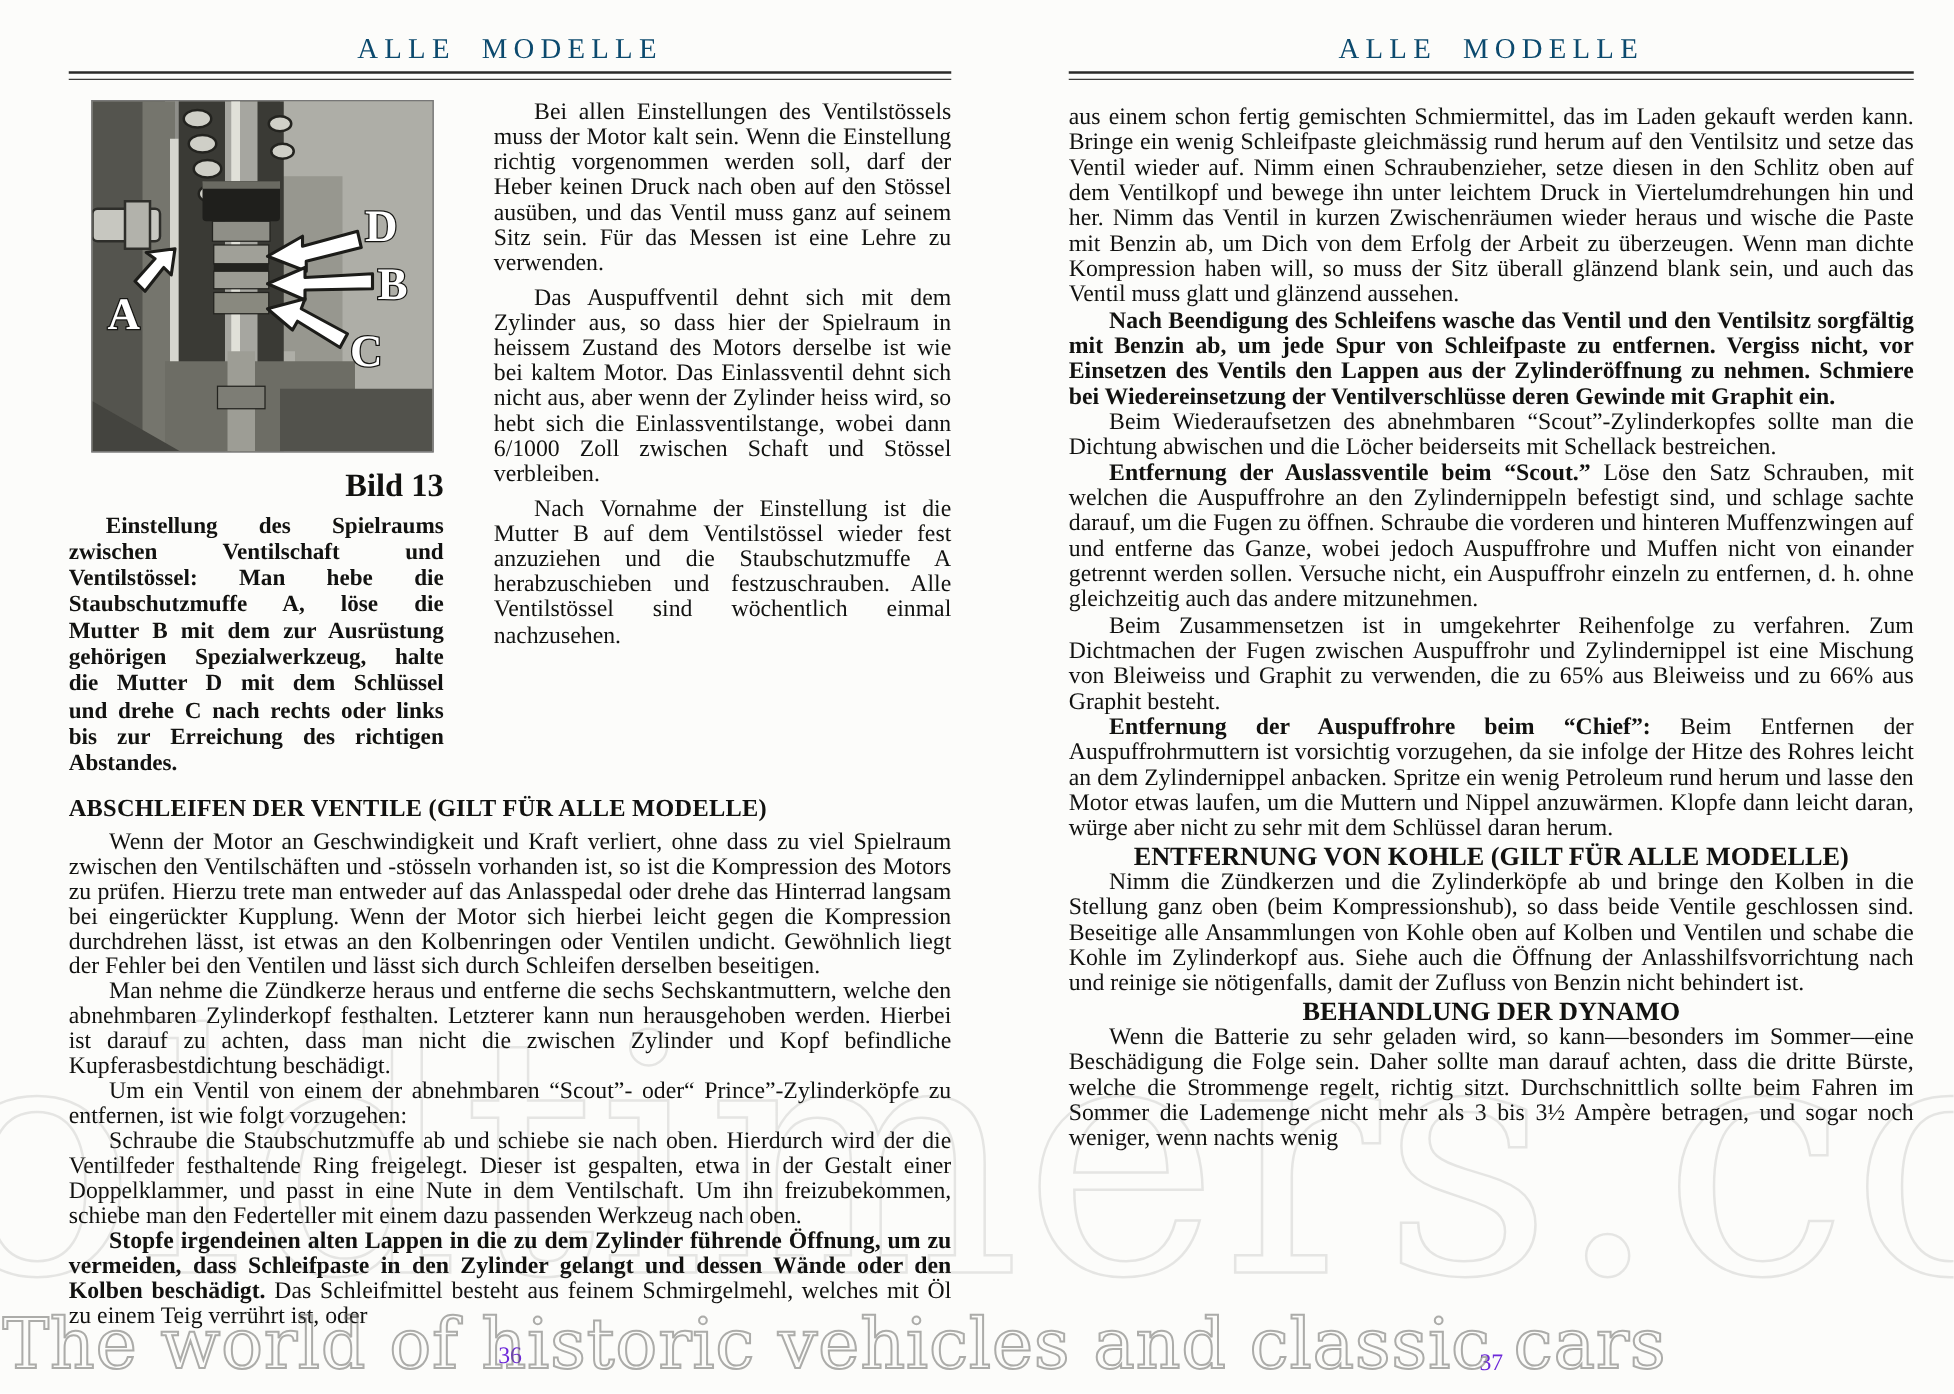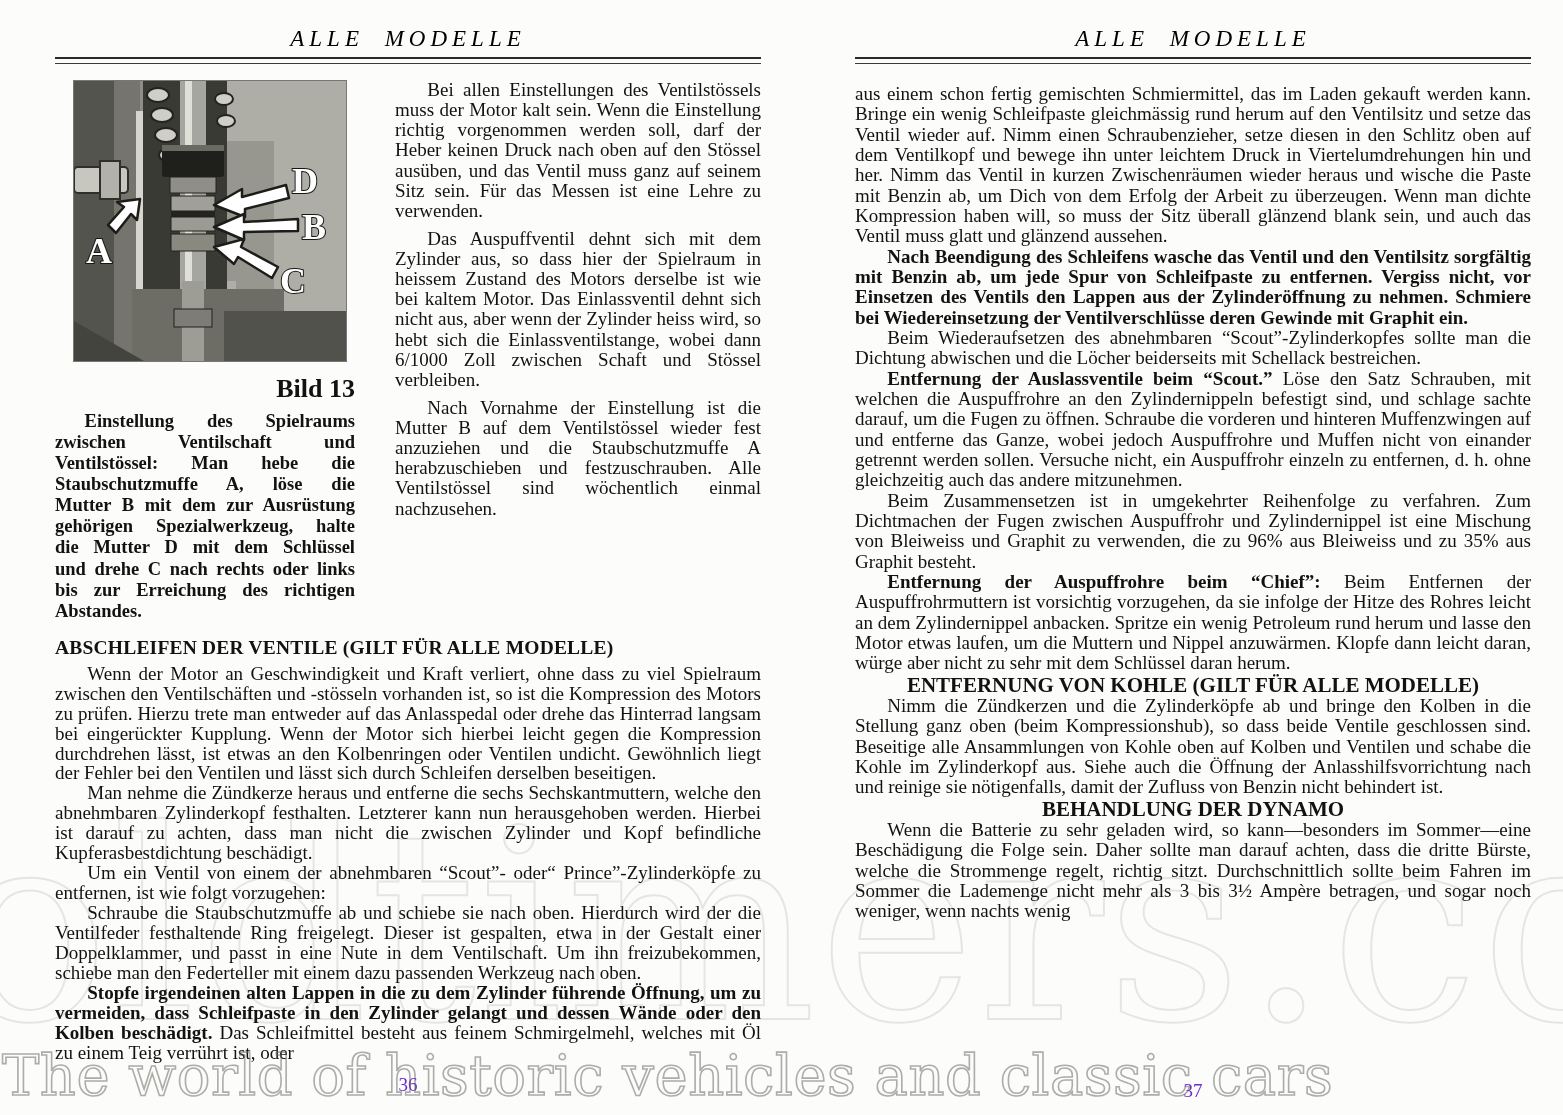--- a/index.html
+++ b/index.html
@@ -6,22 +6,22 @@
   .sheet {
     position:relative; width:1563px; height:1115px;
     background:#fcfcfa; overflow:hidden;
     font-family:"Liberation Serif", serif; color:#121210;
   }
   .page { position:absolute; top:26px; }
   .page-left  { left:55px;  width:706px; }
   .page-right { left:855px; width:676px; }
 
   .running-head {
-    text-align:center; font-style:italic; font-size:23px;
-    letter-spacing:5px; word-spacing:10px; color:#000000;
+    text-align:center; font-size:23px;
+    letter-spacing:5px; word-spacing:10px; color:#0c4a6e;
   }
   .head-rule { margin-top:5px; height:4px;
     border-top:2.5px solid #2a2a28; border-bottom:1px solid #3a3a38; }
 
   
   .top-section { display:flex; margin-top:16px; }
   .figure-col { flex:0 0 300px; width:300px; }
   .photo-wrap { width:272px; margin-left:18px; border:1px solid #777; background:#8e8e89; }
   svg.photo { display:block; }
   .caption-title { text-align:right; font-weight:bold; font-size:26px; margin-top:12px; }
@@ -160,21 +160,21 @@
 
   <div class="page page-right">
     <div class="running-head">ALLE MODELLE</div>
     <div class="head-rule"></div>
 
     <div class="rp-body">
       <p class="noindent">aus einem schon fertig gemischten Schmiermittel, das im Laden gekauft werden kann. Bringe ein wenig Schleifpaste gleichmässig rund herum auf den Ventilsitz und setze das Ventil wieder auf. Nimm einen Schraubenzieher, setze diesen in den Schlitz oben auf dem Ventilkopf und bewege ihn unter leichtem Druck in Viertelumdrehungen hin und her. Nimm das Ventil in kurzen Zwischenräumen wieder heraus und wische die Paste mit Benzin ab, um Dich von dem Erfolg der Arbeit zu überzeugen. Wenn man dichte Kompression haben will, so muss der Sitz überall glänzend blank sein, und auch das Ventil muss glatt und glänzend aussehen.</p>
       <p class="bold">Nach Beendigung des Schleifens wasche das Ventil und den Ventilsitz sorgfältig mit Benzin ab, um jede Spur von Schleifpaste zu entfernen. Vergiss nicht, vor Einsetzen des Ventils den Lappen aus der Zylinderöffnung zu nehmen. Schmiere bei Wiedereinsetzung der Ventilverschlüsse deren Gewinde mit Graphit ein.</p>
       <p>Beim Wiederaufsetzen des abnehmbaren “Scout”-Zylinderkopfes sollte man die Dichtung abwischen und die Löcher beiderseits mit Schellack bestreichen.</p>
       <p><span class="lead">Entfernung der Auslassventile beim “Scout.”</span><span> Löse den Satz Schrauben, mit welchen die Auspuffrohre an den Zylindernippeln befestigt sind, und schlage sachte darauf, um die Fugen zu öffnen. Schraube die vorderen und hinteren Muffenzwingen auf und entferne das Ganze, wobei jedoch Auspuffrohre und Muffen nicht von einander getrennt werden sollen. Versuche nicht, ein Auspuffrohr einzeln zu entfernen, d. h. ohne gleichzeitig auch das andere mitzunehmen.</span></p>
-      <p>Beim Zusammensetzen ist in umgekehrter Reihenfolge zu verfahren. Zum Dichtmachen der Fugen zwischen Auspuffrohr und Zylindernippel ist eine Mischung von Bleiweiss und Graphit zu verwenden, die zu 96% aus Bleiweiss und zu 35% aus Graphit besteht.</p>
+      <p>Beim Zusammensetzen ist in umgekehrter Reihenfolge zu verfahren. Zum Dichtmachen der Fugen zwischen Auspuffrohr und Zylindernippel ist eine Mischung von Bleiweiss und Graphit zu verwenden, die zu 65% aus Bleiweiss und zu 66% aus Graphit besteht.</p>
       <p><span class="lead">Entfernung der Auspuffrohre beim “Chief”:</span><span> Beim Entfernen der Auspuffrohrmuttern ist vorsichtig vorzugehen, da sie infolge der Hitze des Rohres leicht an dem Zylindernippel anbacken. Spritze ein wenig Petroleum rund herum und lasse den Motor etwas laufen, um die Muttern und Nippel anzuwärmen. Klopfe dann leicht daran, würge aber nicht zu sehr mit dem Schlüssel daran herum.</span></p>
 
       <p class="center-heading">ENTFERNUNG VON KOHLE (GILT FÜR ALLE MODELLE)</p>
       <p>Nimm die Zündkerzen und die Zylinderköpfe ab und bringe den Kolben in die Stellung ganz oben (beim Kompressionshub), so dass beide Ventile geschlossen sind. Beseitige alle Ansammlungen von Kohle oben auf Kolben und Ventilen und schabe die Kohle im Zylinderkopf aus. Siehe auch die Öffnung der Anlasshilfsvorrichtung nach und reinige sie nötigenfalls, damit der Zufluss von Benzin nicht behindert ist.</p>
 
       <p class="center-heading">BEHANDLUNG DER DYNAMO</p>
       <p>Wenn die Batterie zu sehr geladen wird, so kann—besonders im Sommer—eine Beschädigung die Folge sein. Daher sollte man darauf achten, dass die dritte Bürste, welche die Strommenge regelt, richtig sitzt. Durchschnittlich sollte beim Fahren im Sommer die Lademenge nicht mehr als 3 bis 3½ Ampère betragen, und sogar noch weniger, wenn nachts wenig</p>
     </div>
   </div>
 

